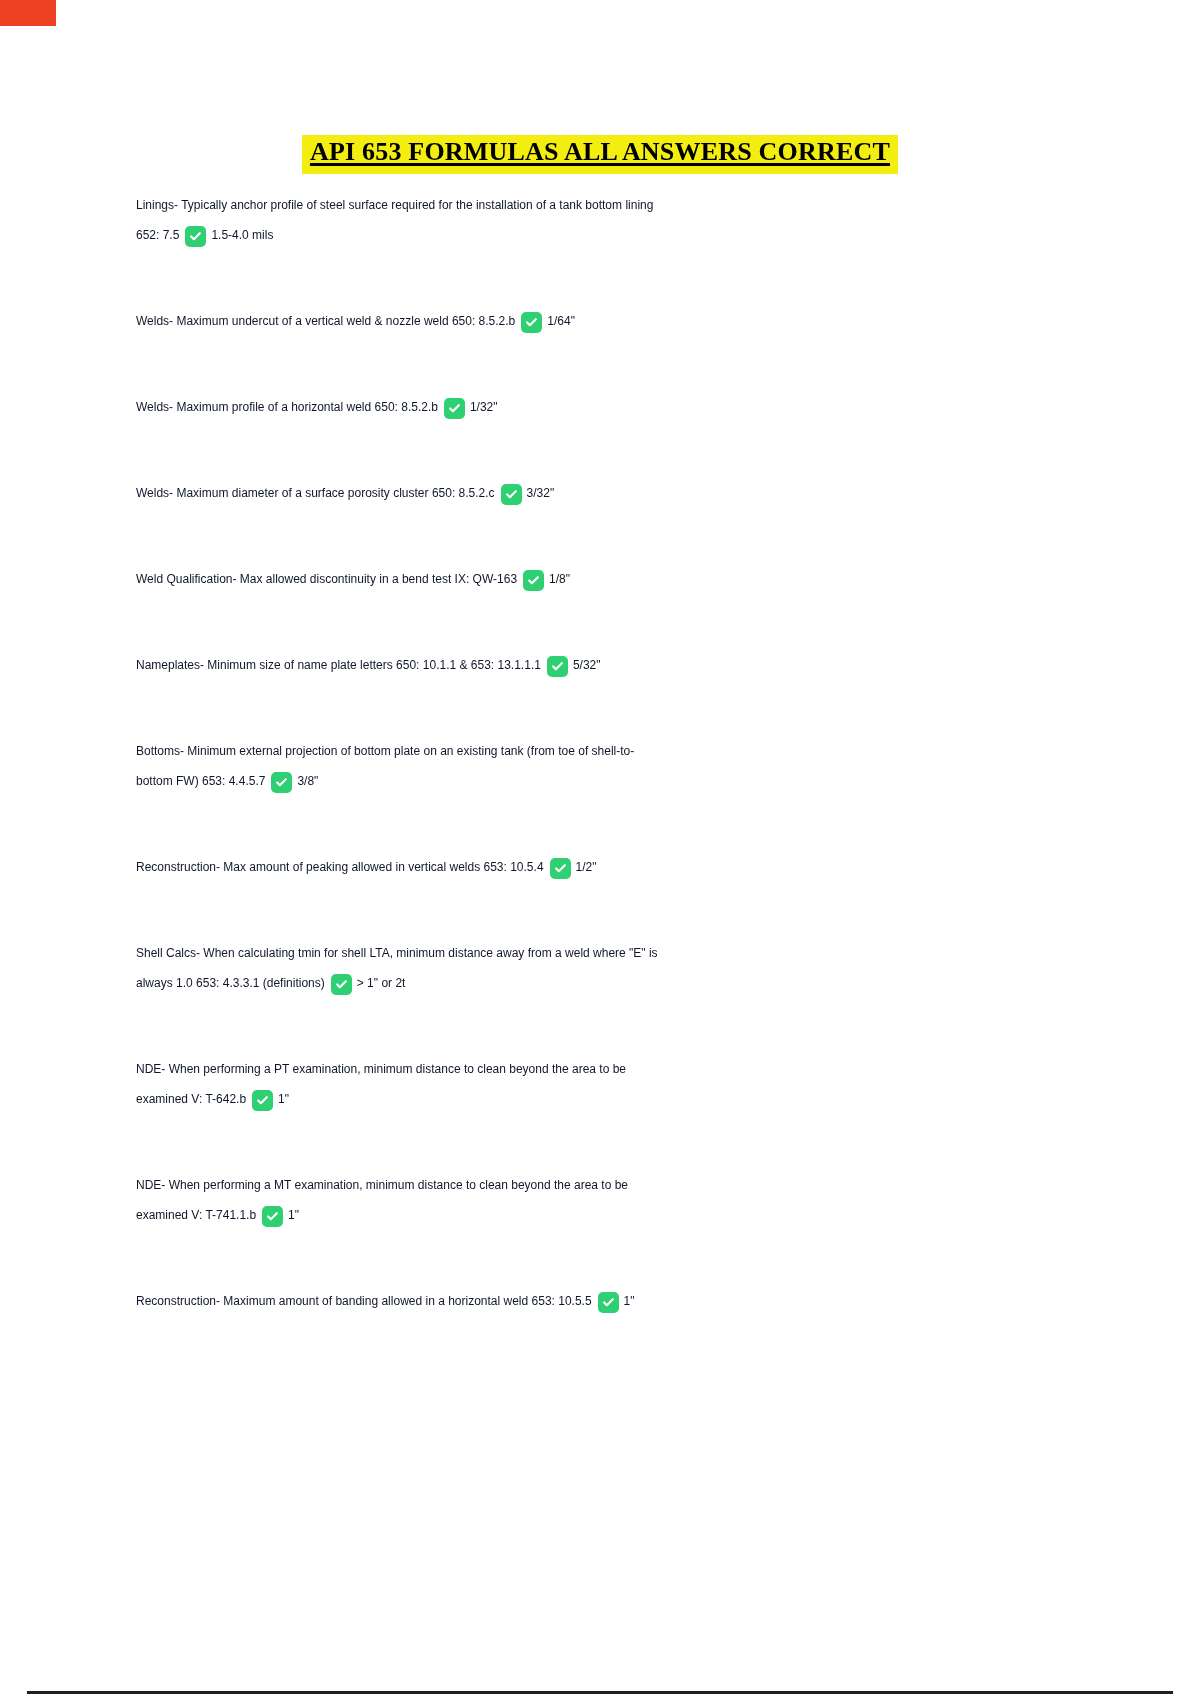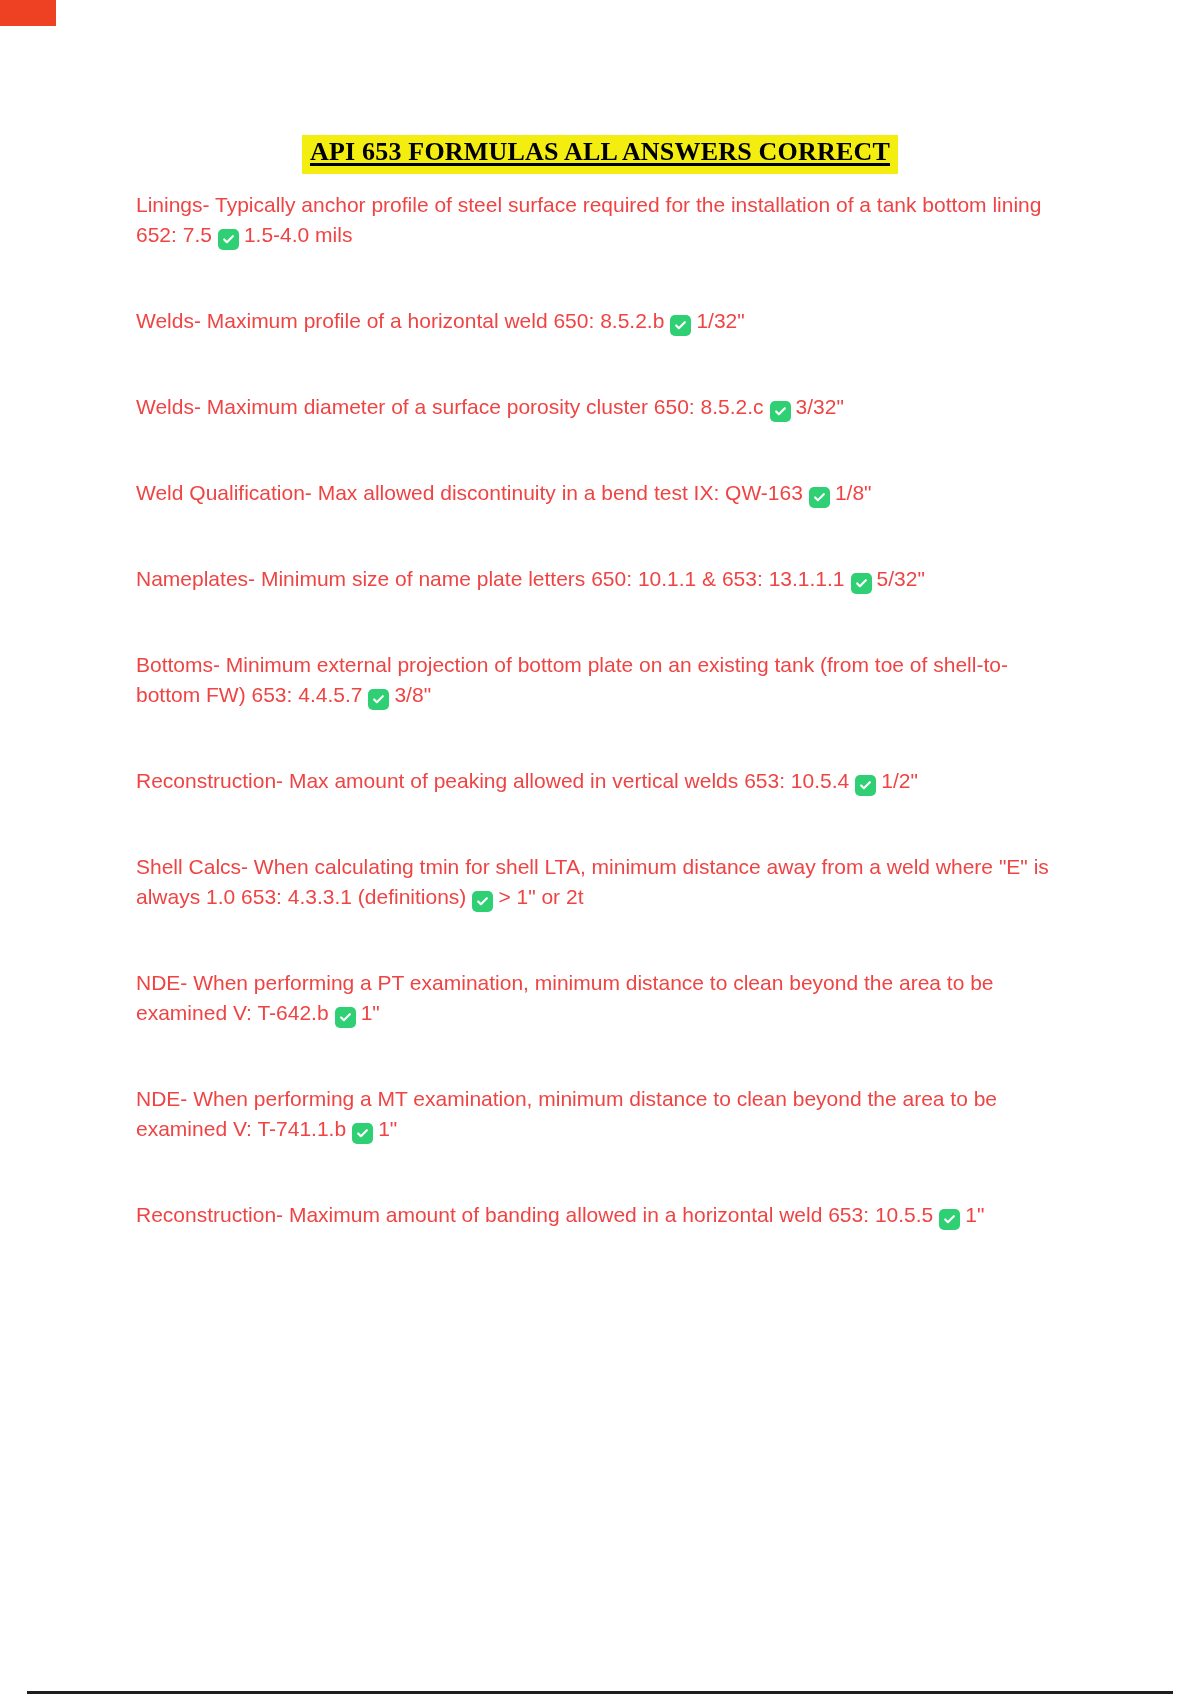--- a/index.html
+++ b/index.html
@@ -41,23 +41,23 @@
     text-decoration-thickness: 2.5px;
     text-underline-offset: 3px;
     letter-spacing: 0.2px;
   }
   .content {
     width: 920px;
     margin: 16px 0 0 136px;
   }
   .item {
     margin: 16px 0 56px 0;
-    font-size: 21px;
+    font-size: 12px;
     line-height: 30px;
-    color: #ef4444;
+    color: #0f172a;
     white-space: pre-wrap;
   }
   .check {
     display: inline-flex;
     align-items: center;
     justify-content: center;
     width: 21px;
     height: 21px;
     background: var(--check, #2fcf73);
     border-radius: 5px;
@@ -81,20 +81,23 @@
 <div class="title-wrap">
   <span class="title-highlight"><span class="title-text">API 653 FORMULAS ALL ANSWERS CORRECT</span></span>
 </div>
 
 <div class="content" id="qa-list">
   <p class="item"><span class="q">Linings- Typically anchor profile of steel surface required for the installation of a tank bottom lining
 652: 7.5</span><span class="check"><svg width="13" height="13" viewBox="0 0 24 24">
           <path d="M20 6 9 17l-5-5" fill="none" stroke="#ffffff" stroke-width="4" stroke-linecap="round" stroke-linejoin="round"></path>
         </svg></span><span class="a">1.5-4.0 mils</span></p>
 
+  <p class="item"><span class="q">Welds- Maximum undercut of a vertical weld &amp; nozzle weld 650: 8.5.2.b</span><span class="check"><svg width="13" height="13" viewBox="0 0 24 24">
+          <path d="M20 6 9 17l-5-5" fill="none" stroke="#ffffff" stroke-width="4" stroke-linecap="round" stroke-linejoin="round"></path>
+        </svg></span><span class="a">1/64"</span></p>
 
   <p class="item"><span class="q">Welds- Maximum profile of a horizontal weld 650: 8.5.2.b</span><span class="check"><svg width="13" height="13" viewBox="0 0 24 24">
           <path d="M20 6 9 17l-5-5" fill="none" stroke="#ffffff" stroke-width="4" stroke-linecap="round" stroke-linejoin="round"></path>
         </svg></span><span class="a">1/32"</span></p>
 
   <p class="item"><span class="q">Welds- Maximum diameter of a surface porosity cluster 650: 8.5.2.c</span><span class="check"><svg width="13" height="13" viewBox="0 0 24 24">
           <path d="M20 6 9 17l-5-5" fill="none" stroke="#ffffff" stroke-width="4" stroke-linecap="round" stroke-linejoin="round"></path>
         </svg></span><span class="a">3/32"</span></p>
 
   <p class="item"><span class="q">Weld Qualification- Max allowed discontinuity in a bend test IX: QW-163</span><span class="check"><svg width="13" height="13" viewBox="0 0 24 24">

